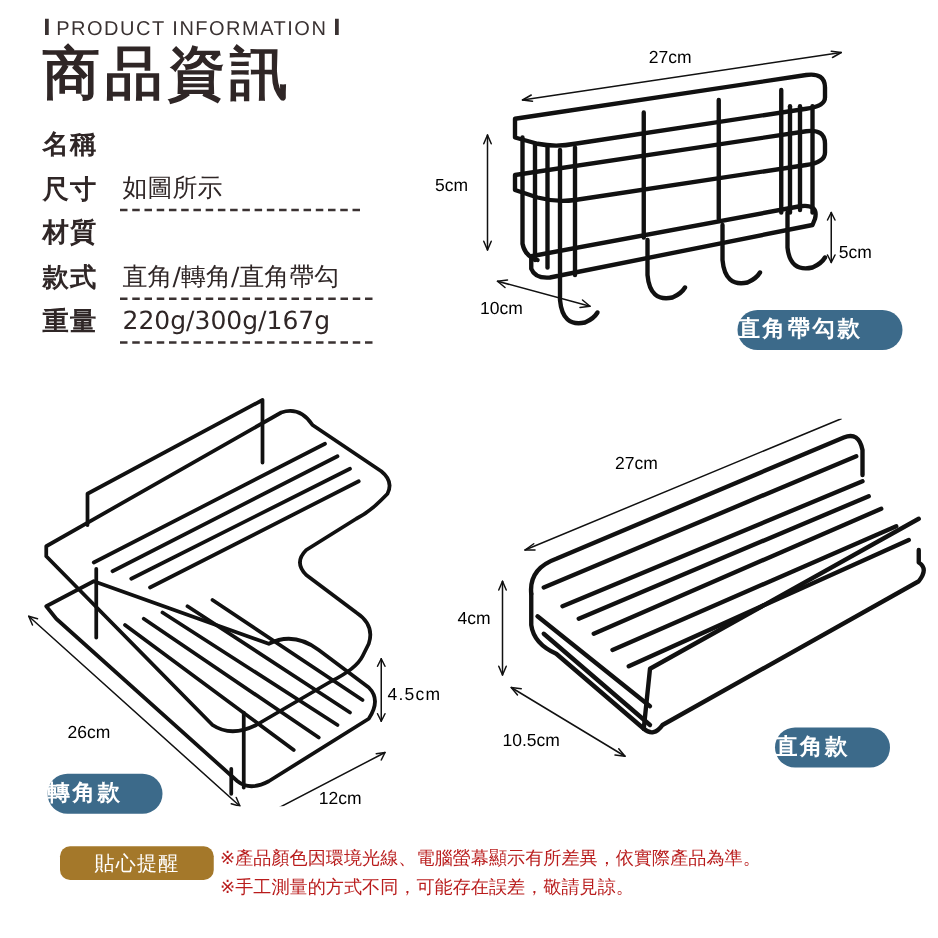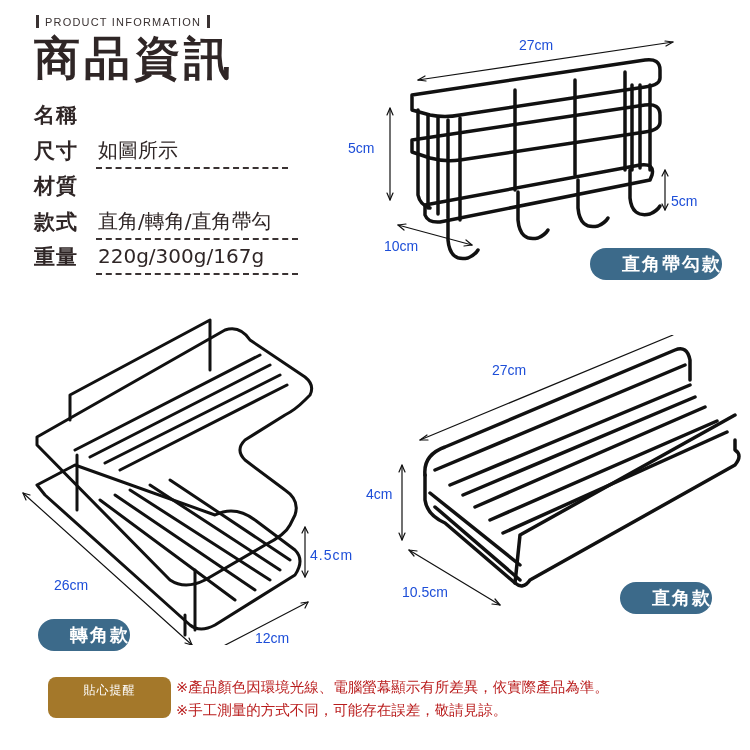--- a/index.html
+++ b/index.html
@@ -1,35 +1,35 @@
 <!DOCTYPE html>
 <html><head>
 <meta charset="utf-8">
 <style>
   html, body { margin:0; padding:0; background:#ffffff; }
   body { width:750px; height:750px; position:relative; overflow:hidden;
          font-family:"DejaVu Sans", sans-serif; color:#2b2424; }
   .abs { position:absolute; }
 
-  .eyebrow { left:36px; top:15px; font-size:11px; letter-spacing:1.2px; color:#3a3232;
-             display:flex; align-items:center; gap:6px; font-family:"Liberation Sans", sans-serif; }
+  .eyebrow { left:36px; top:15px; font-size:16px; letter-spacing:1.2px; color:#3a3232;
+             display:flex; gap:6px; font-family:"Liberation Sans", sans-serif; }
   .eyebrow .bar { width:3px; height:13px; background:#3a3232; display:inline-block; }
   .title { left:34px; top:34px; font-size:46px; font-weight:bold; color:#2f2626; letter-spacing:4px; line-height:56px;font-family:Liberation Mono, monospace; }
 
   .specs { left:34px; top:100px; width:290px; }
   .spec-row { display:flex; align-items:flex-start; height:35.5px; }
   .spec-label { font-size:21px; font-weight:bold; color:#2f2626; width:62px; letter-spacing:1px; line-height:30px; }
   .spec-value { font-size:20px; color:#2f2626; line-height:28px; padding-left:2px; padding-bottom:3px;
                 border-bottom:2px dashed #3a3232; min-width:190px; }
 
-  .dim { font-size:14px; color:#1d4ed8; font-family:"Liberation Sans", sans-serif; }
+  .dim { font-size:14px; color:#000000; font-family:"Liberation Sans", sans-serif; }
   .badge { color:#fff; background:#3c6a8a; border-radius:18px; font-size:18px; font-weight:bold;
-           letter-spacing:2px; height:32px; line-height:32px; text-align:right; }
-  .tip-badge { left:48px; top:677px; width:123px; height:41px; line-height:27px; background:#a4782a;
-               color:#fff; border-radius:8px; text-align:center; font-size:12px; letter-spacing:1px; }
+           letter-spacing:2px; height:32px; line-height:32px; text-align:left; }
+  .tip-badge { left:48px; top:677px; width:123px; height:27px; line-height:27px; background:#a4782a;
+               color:#fff; border-radius:8px; text-align:center; font-size:16px; letter-spacing:1px; }
   .notes { left:176px; top:676px; font-size:14.5px; color:#b91c1c; line-height:23px; }
 
   svg.product { position:absolute; }
 </style>
 </head>
 <body>
 
 <div class="abs eyebrow">
   <span class="bar"></span>
   <span>PRODUCT INFORMATION</span>

